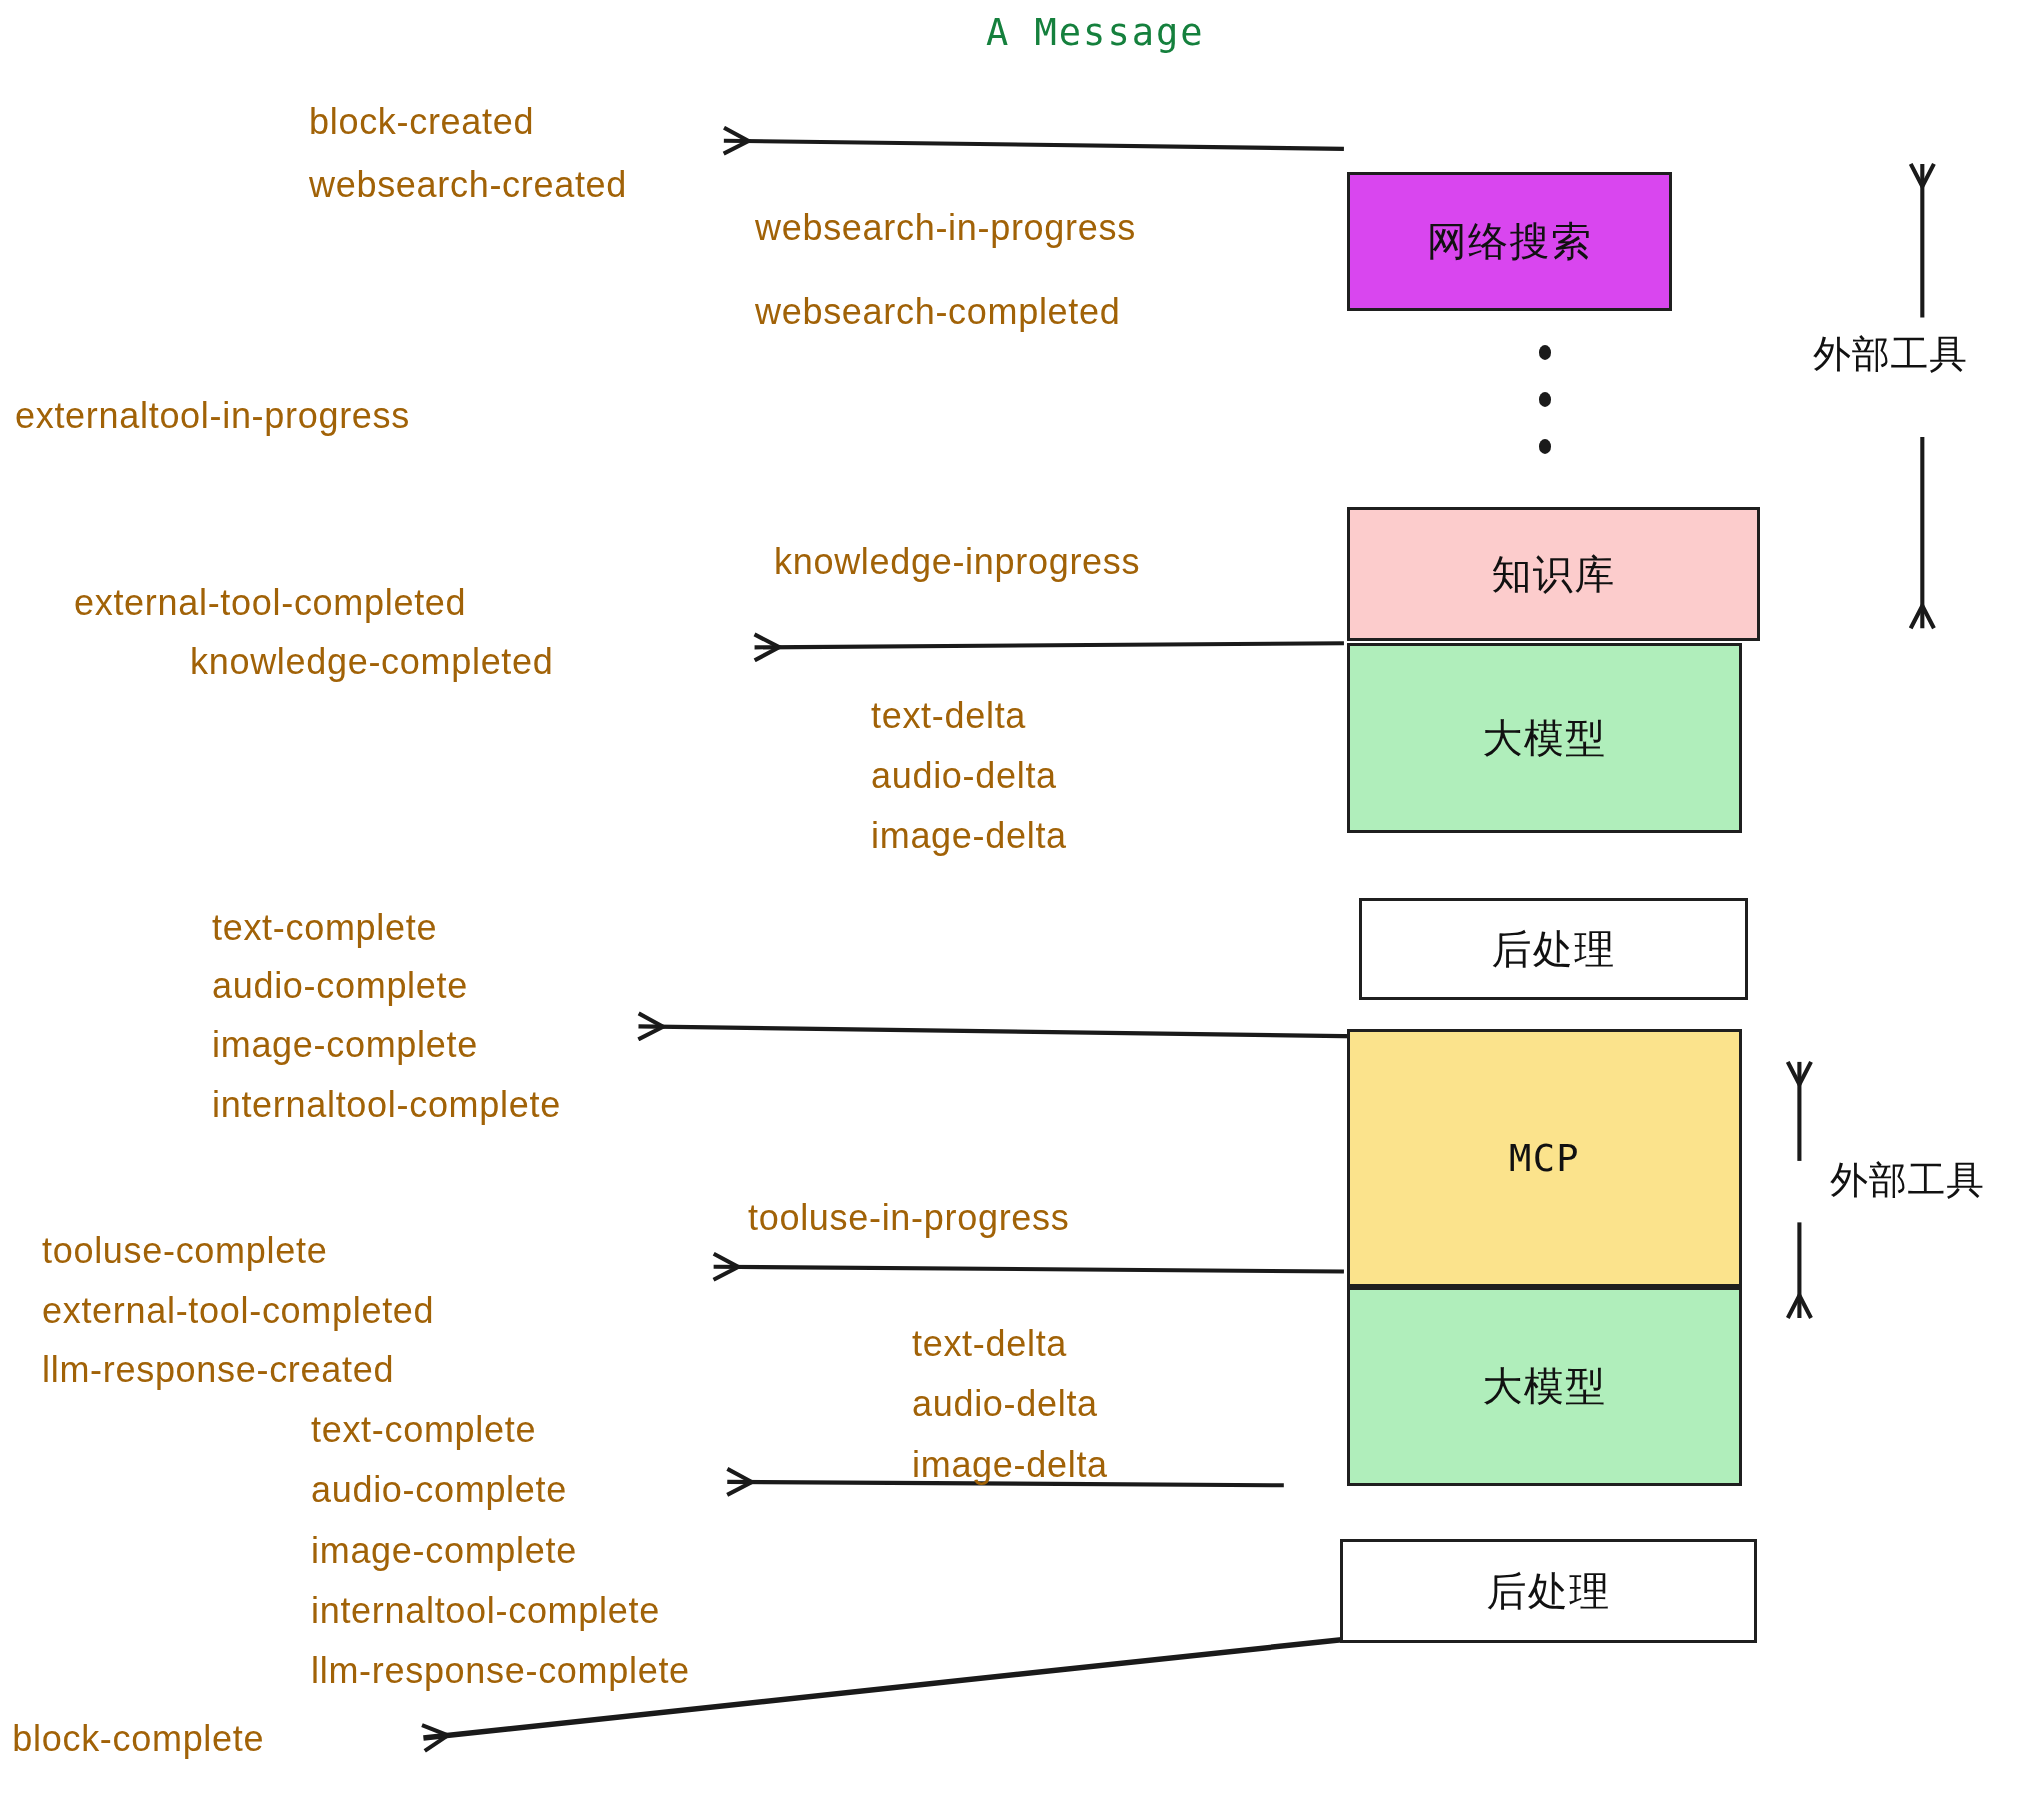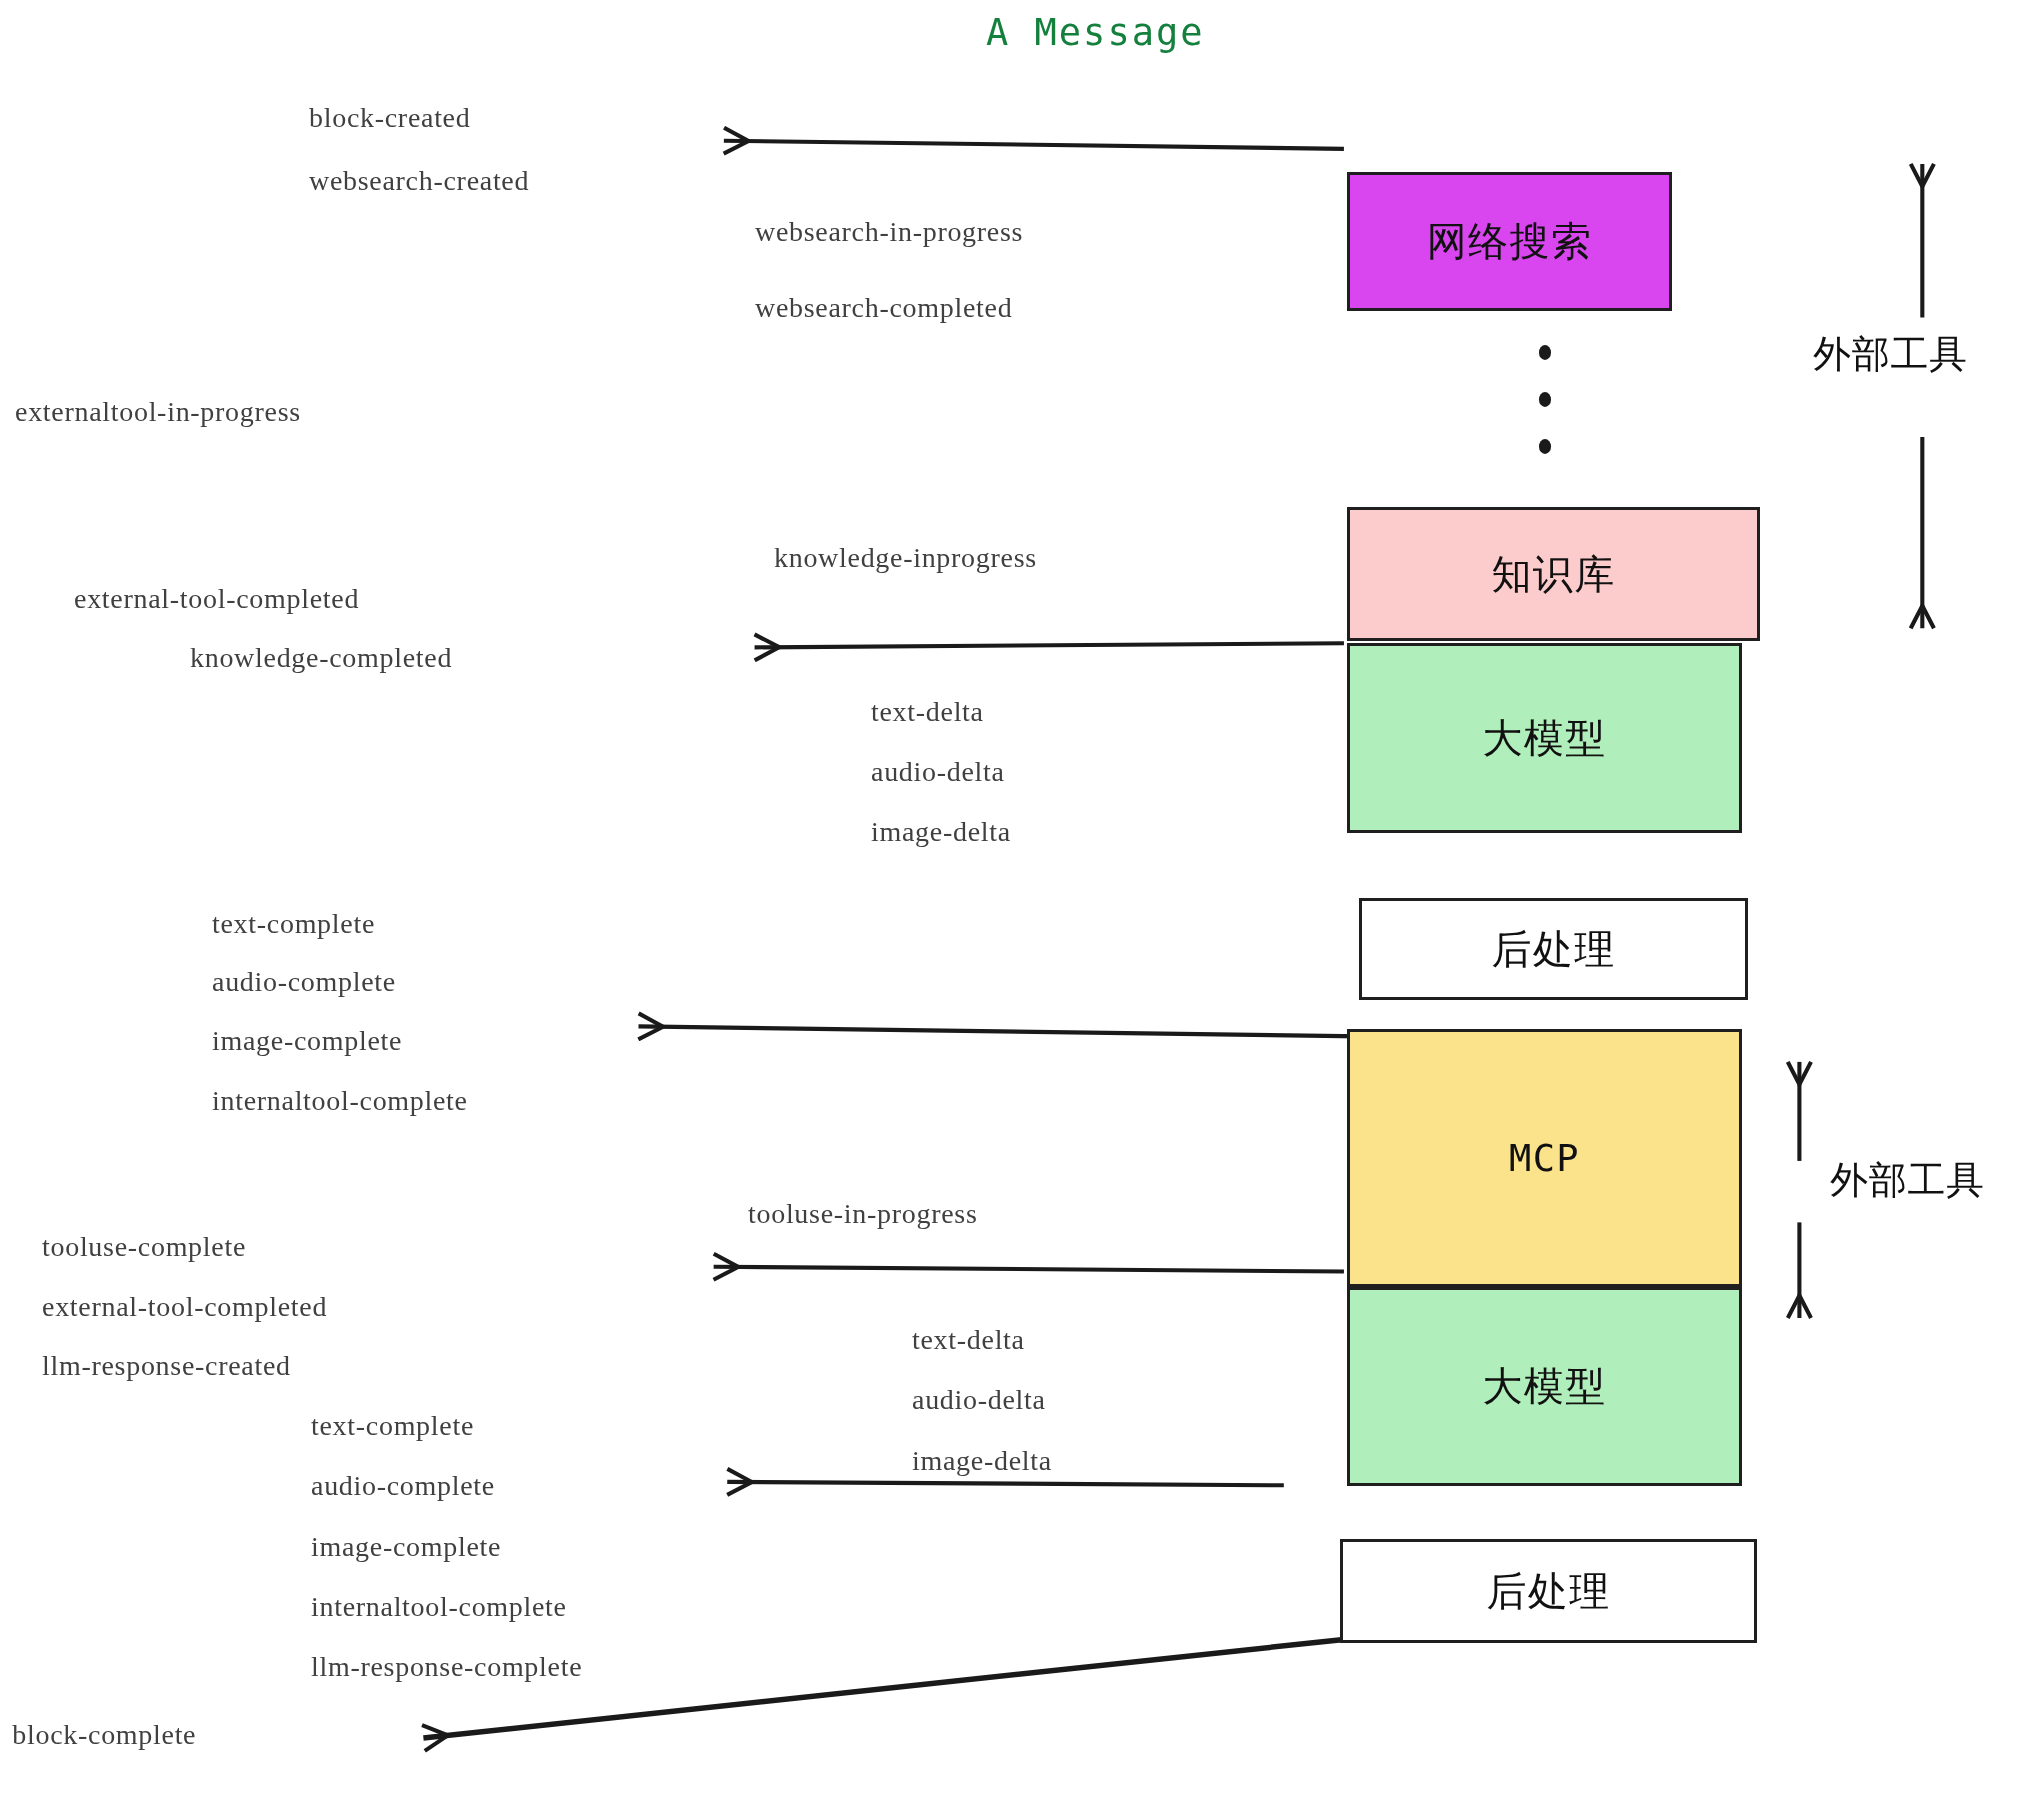--- a/index.html
+++ b/index.html
@@ -11,23 +11,23 @@
     position: relative;
     width: 2035px;
     height: 1796px;
     background: #ffffff;
     overflow: hidden;
     font-family: "DejaVu Sans Mono", monospace;
   }
   .evt {
     position: absolute;
     white-space: nowrap;
-    color: #404040;
-    font-family: Liberation Serif, serif;
-    font-size: 28px;
+    color: #a16207;
+    font-family: Liberation Sans, sans-serif;
+    font-size: 36px;
     letter-spacing: 0.7px;
     line-height: 1;
   }
   .title {
     position: absolute;
     white-space: nowrap;
     color: #15803d;
     font-family: "DejaVu Sans Mono", monospace;
     font-size: 37px;
     letter-spacing: 2px;
@@ -173,21 +173,21 @@
   </div>
 
   <div class="side-label" style="left:1813px; top:335px;">外部工具</div>
 
   <div class="side-label" style="left:1830px; top:1161px;">外部工具</div>
 
   <div class="evt" style="left:309px; top:104px;">block-created</div>
 
   <div class="evt" style="left:309px; top:167px;">websearch-created</div>
 
-  <div class="evt" style="left:755px; top:210px;margin-top:8px;">websearch-in-progress</div>
+  <div class="evt" style="left:755px; top:210px;">websearch-in-progress</div>
 
   <div class="evt" style="left:755px; top:294px;">websearch-completed</div>
 
   <div class="evt" style="left:15px; top:398px;">externaltool-in-progress</div>
 
   <div class="evt" style="left:774px; top:544px;">knowledge-inprogress</div>
 
   <div class="evt" style="left:74px; top:585px;">external-tool-completed</div>
 
   <div class="evt" style="left:190px; top:644px;">knowledge-completed</div>

